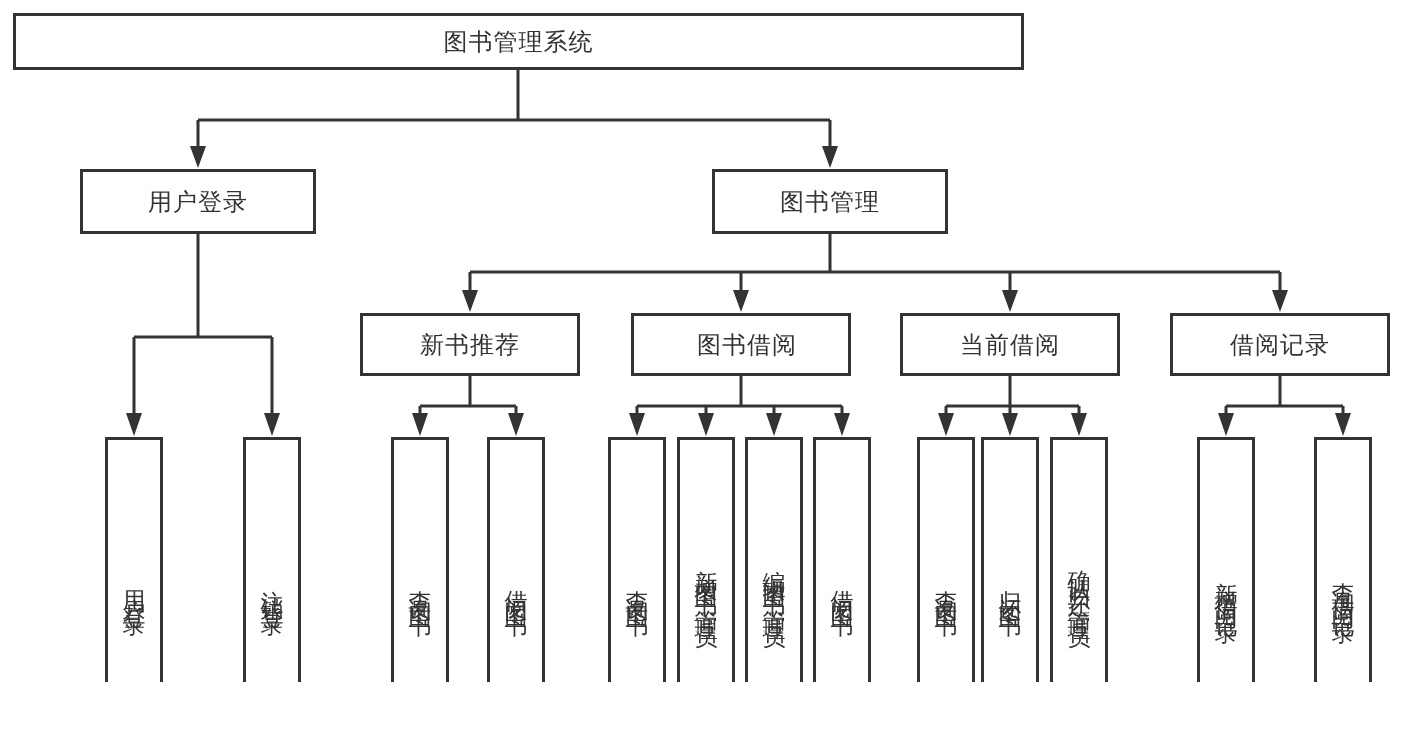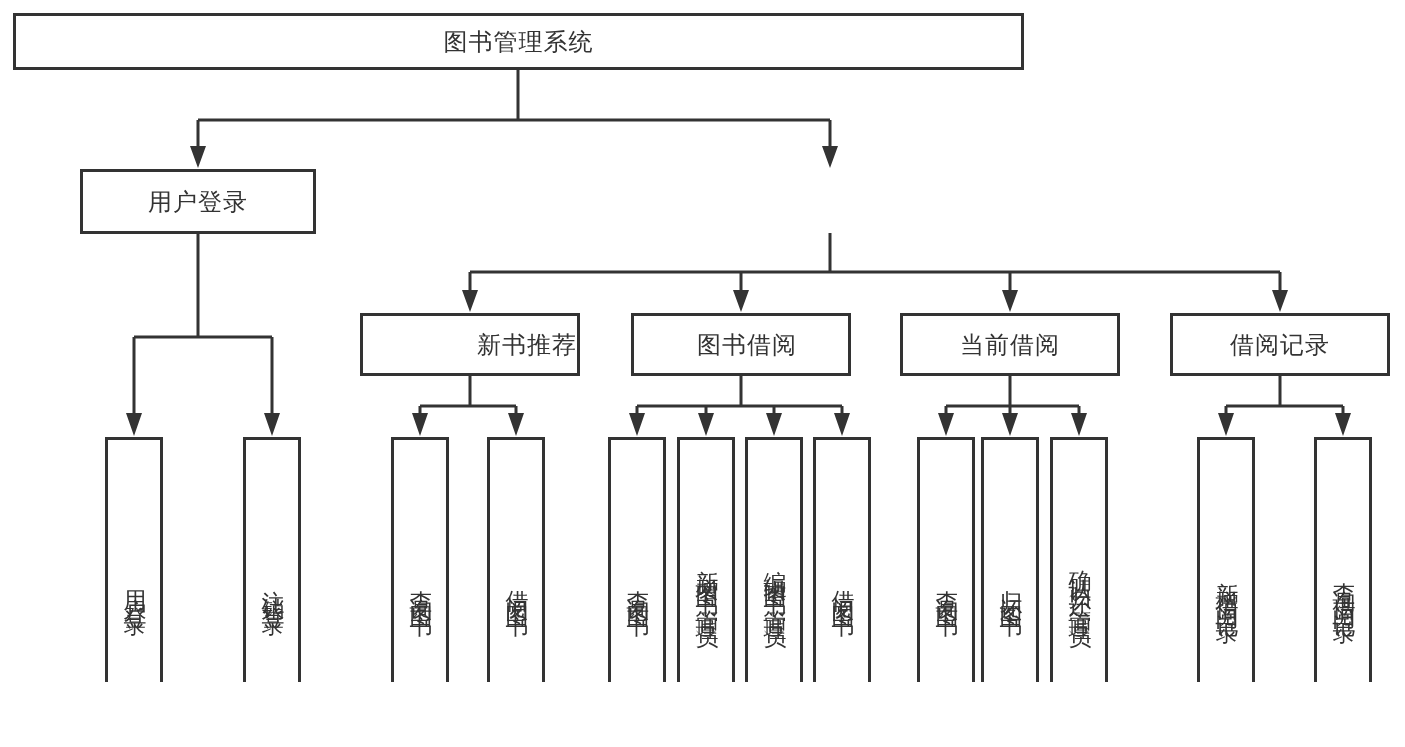--- a/index.html
+++ b/index.html
@@ -1,21 +1,21 @@
 <!DOCTYPE html>
 <html><head>
 <meta charset="utf-8">
 <style>
   html, body { margin: 0; padding: 0; background: #ffffff; }
   .canvas {
     position: relative;
     width: 1405px;
     height: 682px;
     background: #ffffff;
-    font-family: Liberation Mono, monospace;
+    font-family: Liberation Serif, serif;
     color: #333333;
     overflow: hidden;
   }
   .wires {
     position: absolute;
     left: 0; top: 0;
     width: 1405px; height: 747px;
     z-index: 1;
   }
   .node {
@@ -77,22 +77,25 @@
     </g>
   </svg>
 
   <div class="node root">
     <span>图书管理系统</span>
   </div>
 
   <div class="node lvl2" style="left:80px;">
     <span>用户登录</span>
   </div>
+  <div class="node lvl2" style="left:712px;">
+    <span>图书管理</span>
+  </div>
 
-  <div class="node lvl3" style="left:360px;justify-content:flex-end;">
+  <div class="node lvl3" style="left:360px;">
     <span>新书推荐</span>
   </div>
   <div class="node lvl3" style="left:631px;padding-left:12px;">
     <span>图书借阅</span>
   </div>
   <div class="node lvl3" style="left:900px;">
     <span>当前借阅</span>
   </div>
   <div class="node lvl3" style="left:1170px;">
     <span>借阅记录</span>

